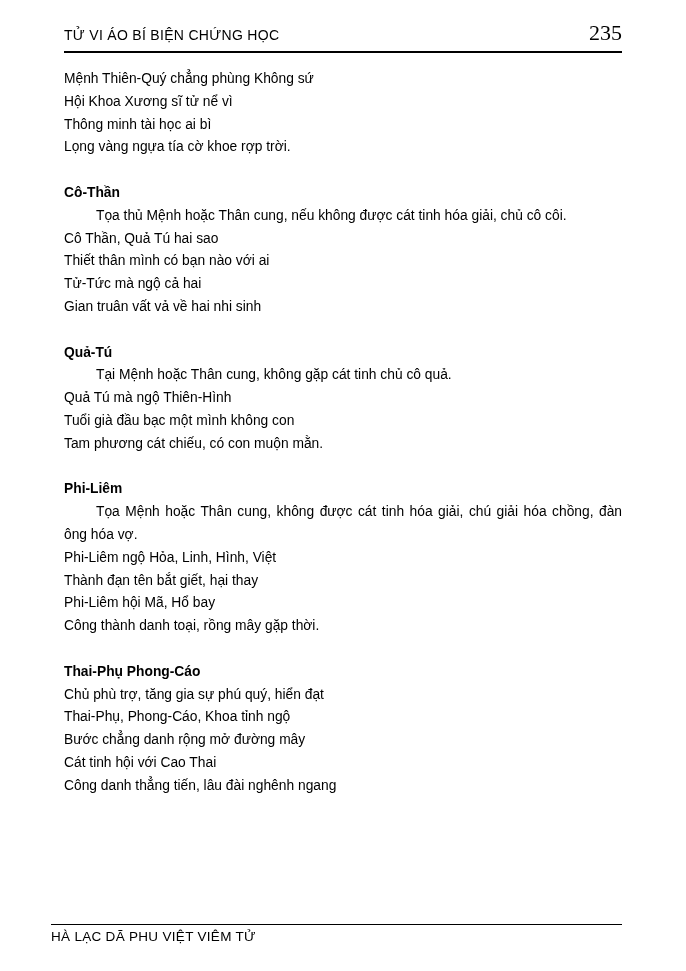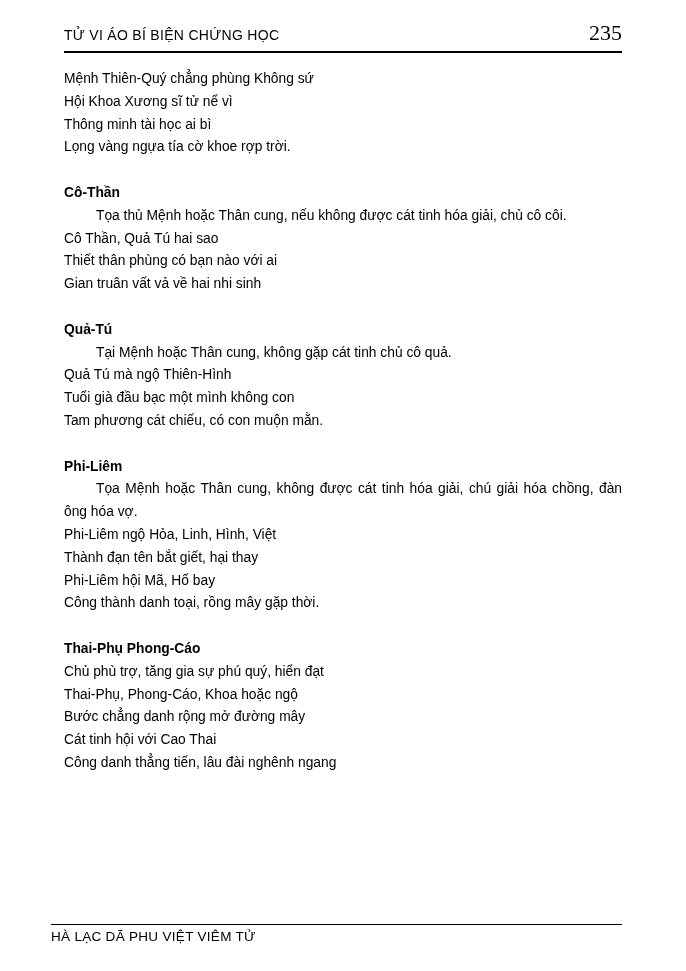--- a/index.html
+++ b/index.html
@@ -74,21 +74,22 @@
       <p class="verse">Mệnh Thiên-Quý chẳng phùng Không sứ</p>
       <p class="verse">Hội Khoa Xương sĩ tử nể vì</p>
       <p class="verse">Thông minh tài học ai bì</p>
       <p class="verse">Lọng vàng ngựa tía cờ khoe rợp trời.</p>
     </section>
 
     <section>
       <h3 class="heading">Cô-Thần</h3>
       <p class="intro">Tọa thủ Mệnh hoặc Thân cung, nếu không được cát tinh hóa giải, chủ cô côi.</p>
       <p class="verse">Cô Thần, Quả Tú hai sao</p>
-      <p class="verse">Thiết thân phùng có bạn nào với ai</p>
+      <p class="verse">Thiết thân mình có bạn nào với ai</p>
+      <p class="verse">Tử-Tức mà ngộ cả hai</p>
       <p class="verse">Gian truân vất vả về hai nhi sinh</p>
     </section>
 
     <section>
       <h3 class="heading">Quả-Tú</h3>
       <p class="intro">Tại Mệnh hoặc Thân cung, không gặp cát tinh chủ cô quả.</p>
       <p class="verse">Quả Tú mà ngộ Thiên-Hình</p>
       <p class="verse">Tuổi già đầu bạc một mình không con</p>
       <p class="verse">Tam phương cát chiếu, có con muộn mằn.</p>
     </section>
@@ -98,21 +99,21 @@
       <p class="intro justified">Tọa Mệnh hoặc Thân cung, không được cát tinh hóa giải, chú giải hóa chồng, đàn ông hóa vợ.</p>
       <p class="verse">Phi-Liêm ngộ Hỏa, Linh, Hình, Việt</p>
       <p class="verse">Thành đạn tên bắt giết, hại thay</p>
       <p class="verse">Phi-Liêm hội Mã, Hổ bay</p>
       <p class="verse">Công thành danh toại, rồng mây gặp thời.</p>
     </section>
 
     <section>
       <h3 class="heading">Thai-Phụ Phong-Cáo</h3>
       <p class="verse">Chủ phù trợ, tăng gia sự phú quý, hiển đạt</p>
-      <p class="verse">Thai-Phụ, Phong-Cáo, Khoa hoặc ngộ</p>
+      <p class="verse">Thai-Phụ, Phong-Cáo, Khoa tỉnh ngộ</p>
       <p class="verse">Bước chẳng danh rộng mở đường mây</p>
       <p class="verse">Cát tinh hội với Cao Thai</p>
       <p class="verse">Công danh thẳng tiến, lâu đài nghênh ngang</p>
     </section>
 
   </div>
 
   <div class="footer">
     <span>HÀ LẠC DÃ PHU VIỆT VIÊM TỬ</span>
   </div>

